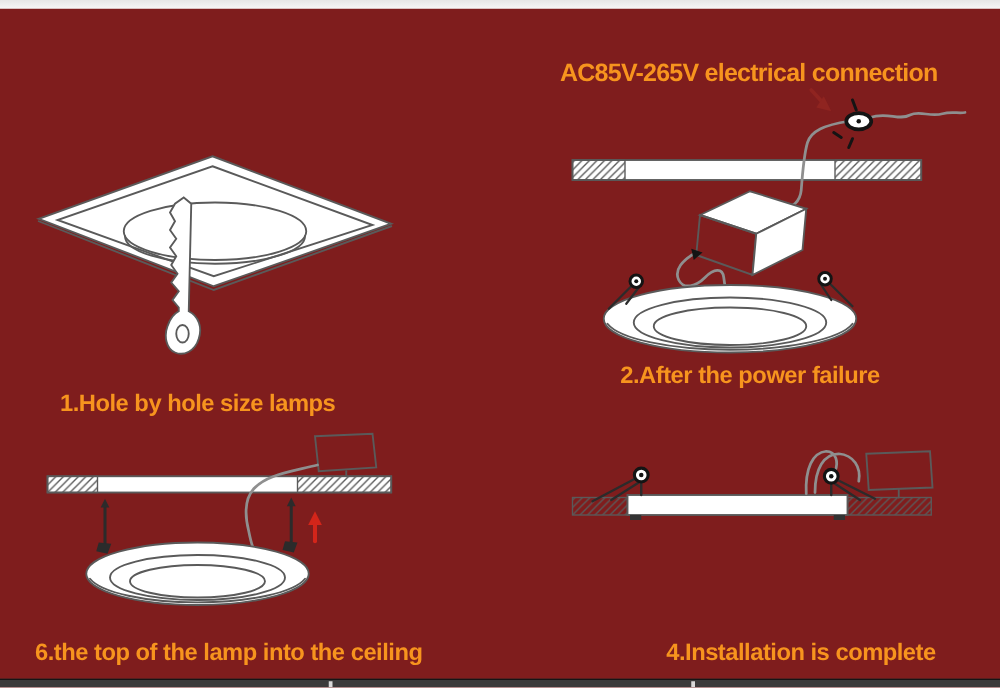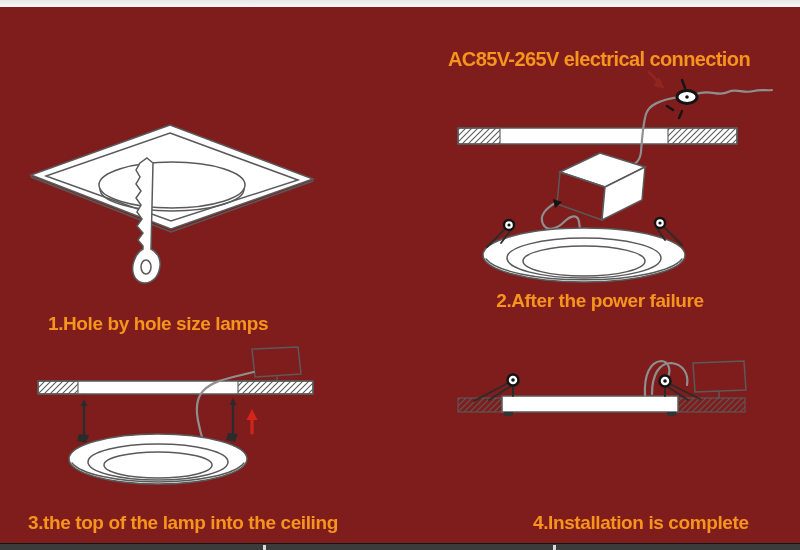--- a/index.html
+++ b/index.html
@@ -144,21 +144,21 @@
   </svg>
 
   <div class="title">AC85V-265V electrical connection</div>
 
   <div class="cap cap1">1.Hole by hole size lamps</div>
 
   <div class="cap cap2">
     <div>2.After the power failure</div>
   </div>
 
-  <div class="cap cap3">3.the top of the lamp into the ceiling</div>
+  <div class="cap cap3">6.the top of the lamp into the ceiling</div>
 
   <div class="cap cap4">4.Installation is complete</div>
 
   <div class="bottom-bar">
     <span class="gap g1"></span>
     <span class="gap g2"></span>
   </div>
 
 </div>
 

